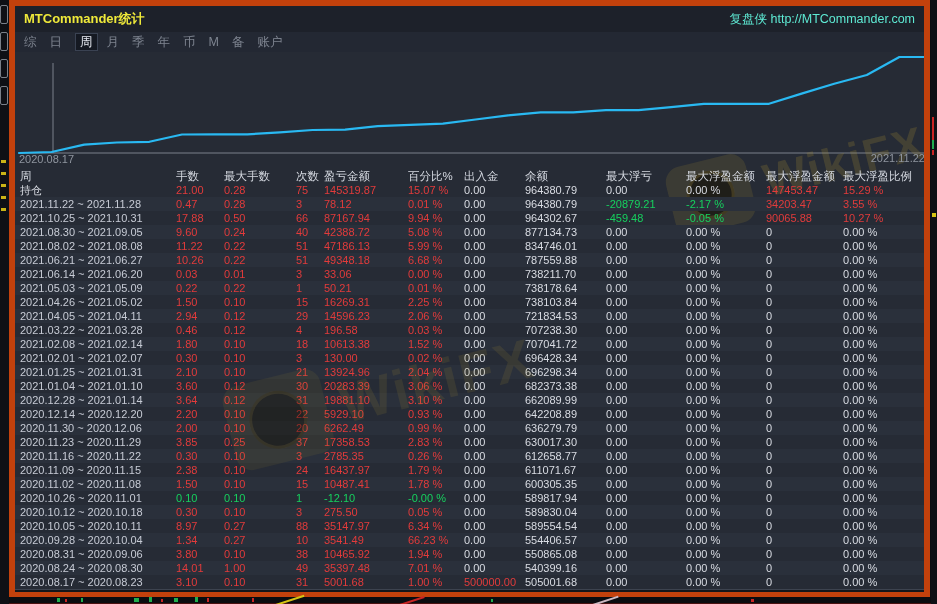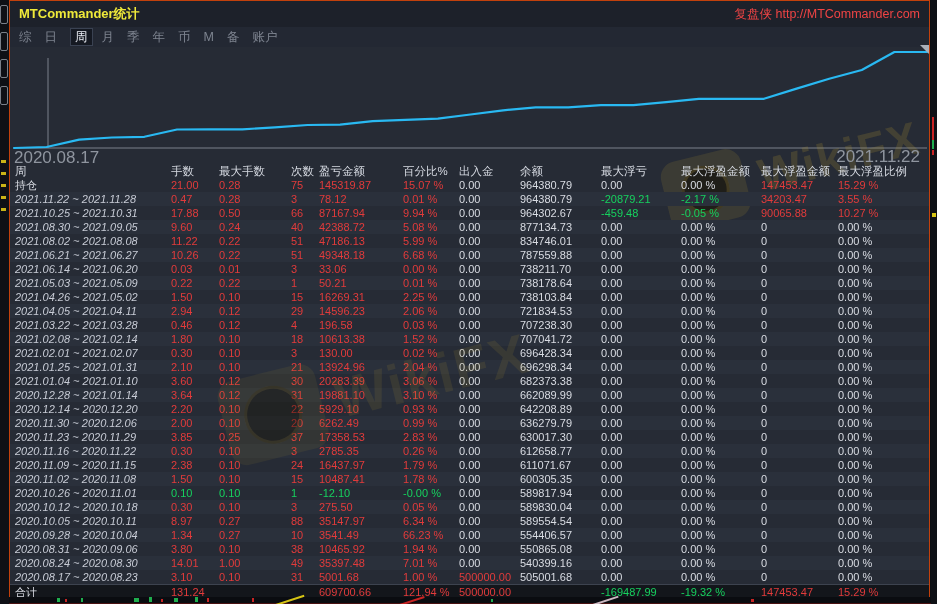--- a/index.html
+++ b/index.html
@@ -17,33 +17,33 @@
                 border-bottom:1px solid #4a1212;}
   .bottom-strip .mark{position:absolute;bottom:1px;}
   .mk-g{background:#1fae4e;}
   .mk-r{background:#c92424;}
   .mk-y{background:#d6c414;}
   .mk-w{background:#cdb9c2;}
   .slant{transform:rotate(-18deg);}
 
   
   .main-window{position:absolute;left:9px;top:0;width:921px;height:598px;background:#262b35;
-               border:1px solid #c2410c;box-sizing:border-box;overflow:hidden;}
+               border:6px solid #c2410c;box-sizing:border-box;overflow:hidden;}
   .titlebar{position:absolute;left:0;top:0;right:0;height:26px;line-height:26px;background:#1d212a;
             display:flex;justify-content:space-between;padding:0 9px;box-sizing:border-box;}
   .title{color:#efe93a;font-size:13px;font-weight:bold;}
-  .subtitle{color:#ef4444;font-size:12.5px;}
+  .subtitle{color:#5eead4;font-size:12.5px;}
   .menubar{position:absolute;left:0;top:26px;right:0;height:20px;background:#232833;
            display:flex;align-items:center;padding-left:9px;}
   .mi{color:#7e8490;font-size:12.5px;margin-right:13px;line-height:16px;}
   .mi.active{color:#e7eaf1;background:#151922;border:1px solid #3a4252;padding:0 4px;margin-right:9px;}
 
   
   .chart{position:absolute;left:0;top:46px;width:919px;height:114px;}
-  .xlabel{position:absolute;font-size:17px;color:#8f959f;}
+  .xlabel{position:absolute;font-size:11px;color:#8f959f;}
   .xlabel.left{left:4px;top:101px;}
   .xlabel.right{right:9px;top:100px;text-align:center;}
   .corner-tri{position:absolute;right:0;top:-2px;width:0;height:0;
               border-top:9px solid #a9b0ba;border-left:9px solid transparent;}
 
   
   .wm{position:absolute;display:flex;align-items:center;transform:rotate(-14deg);pointer-events:none;}
   .wm-badge{border-radius:16px;background:rgba(168,140,48,0.17);display:flex;align-items:center;justify-content:center;}
   .wm-eagle{border-radius:50%;background:rgba(10,8,4,0.55);border:3px solid rgba(190,160,70,0.22);box-sizing:border-box;}
   .wm-text{font-size:46px;font-weight:bold;color:rgba(175,146,52,0.22);margin-left:14px;letter-spacing:2px;}
@@ -59,21 +59,21 @@
   .table{position:absolute;left:0;top:163px;right:0;}
   .tr{display:grid;grid-template-columns:156px 48px 72px 28px 84px 56px 61px 81px 80px 80px 77px 1fr;
       padding-left:5px;height:14px;line-height:14px;font-size:11px;align-items:center;box-sizing:border-box;}
   .tr.stripe{background:#2a303b;}
   .tr.total{background:#13161b;border-top:1px solid #3d434f;}
   .td{white-space:nowrap;overflow:visible;}
   .head .td{color:#d6dae2;font-size:11.5px;}
   .c-r{color:#e23b3b;}
   .c-g{color:#16d15e;}
   .c-w{color:#d9dce3;}
-  .c-d{color:#c7cbd5;font-style:italic;}
+  .c-d{color:#c7cbd5;}
 </style>
 </head>
 <body>
 
 <div class="screen">
 
   <div class="left-strip">
     <div class="slot"></div>
     <div class="slot"></div>
     <div class="slot"></div>

